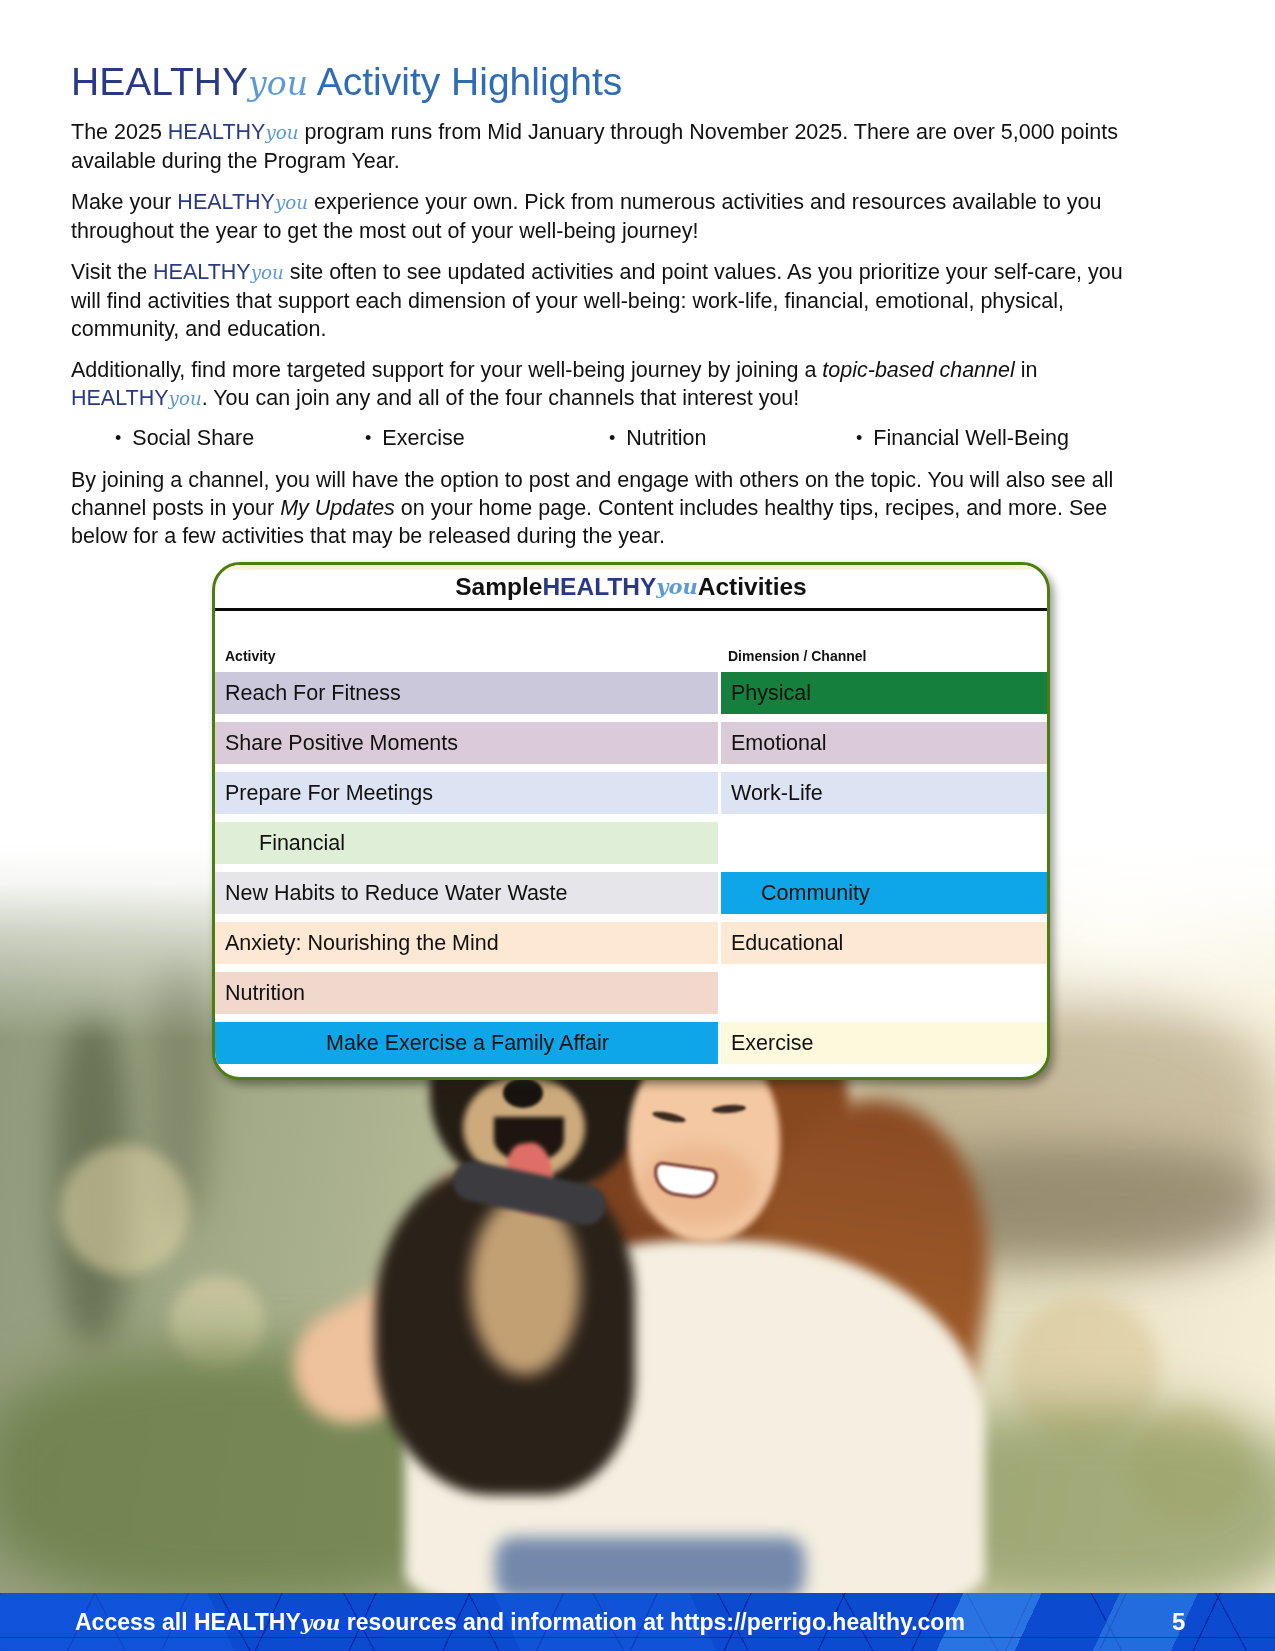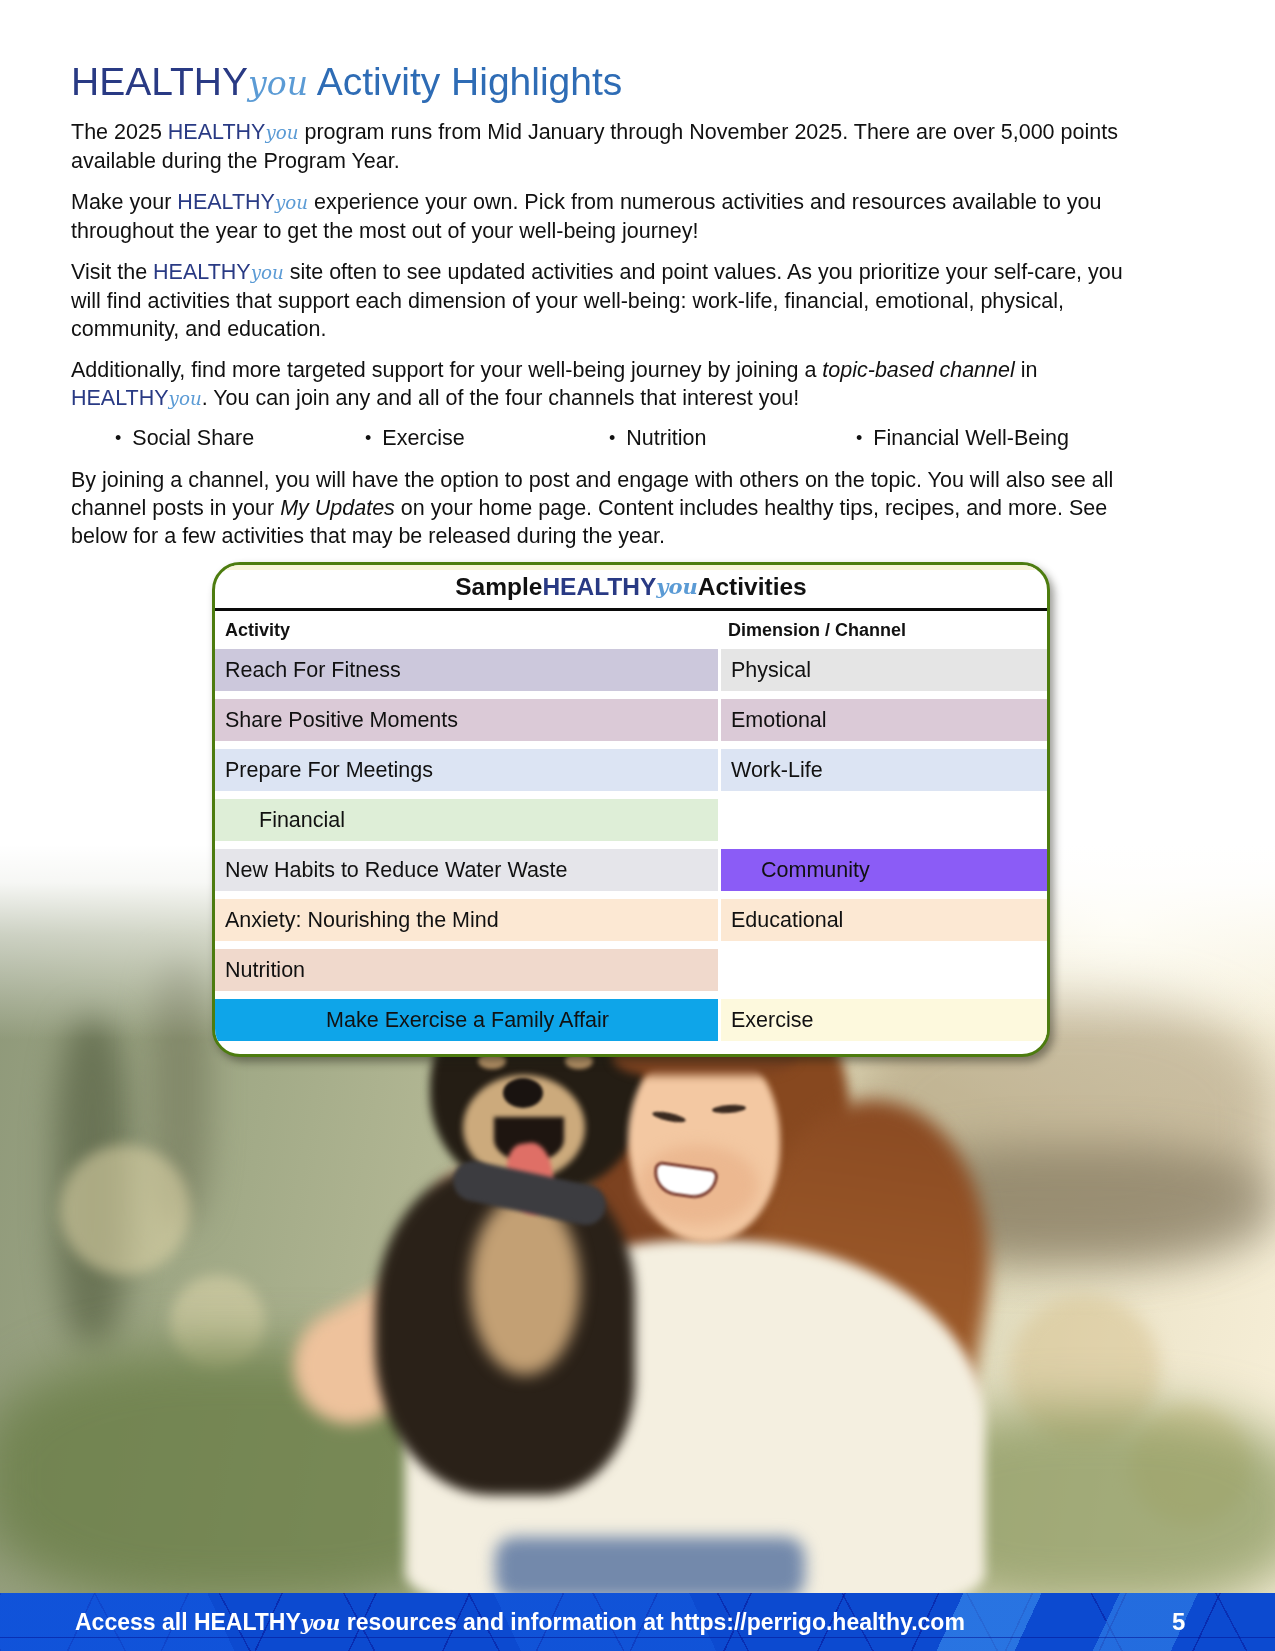--- a/index.html
+++ b/index.html
@@ -24,21 +24,21 @@
   
   .sample-table { position:absolute; left:212px; top:562px; width:838px; z-index:3;
                   background:#fff; border:3px solid #4d7c0f; border-radius:28px;
                   box-shadow:4px 5px 8px rgba(30,30,20,.45);
                   padding-bottom:13px; overflow:hidden; box-sizing:border-box; }
   .tbl-title { height:43px; display:flex; align-items:center; justify-content:center;
                font-size:24.5px; font-weight:700; border-bottom:3px solid #0a0a0a;
                box-shadow:inset 0 5px 0 #f8f4d8; }
   .tbl-title .you { font-size:21px; }
   .tbl-header { display:grid; grid-template-columns:503px 1fr; padding:9px 0 8px; }
-  .tbl-header .th { font-weight:700; font-size:18px; padding-left:10px; }
+  .tbl-header .th { font-weight:700; font-size:14px; padding-left:10px;margin-top:28px; }
   .tbl-body { display:flex; flex-direction:column; gap:8px; }
   .tr { display:grid; grid-template-columns:503px 1fr; gap:3px; }
   .td { font-size:21.5px; line-height:28px; padding:7px 8px 7px 10px; }
 
   
   .photo { position:absolute; left:0; top:845px; width:1275px; height:748px; overflow:hidden; z-index:1; }
   .photo div { position:absolute; }
   .ph-bg { left:0; top:0; right:0; bottom:0;
     background:
       radial-gradient(420px 300px at 88% 10%, rgba(255,252,236,.95), rgba(255,252,236,0) 70%),
@@ -166,36 +166,36 @@
         <span class="you">you</span>
         <span> Activities</span>
       </div>
     <div class="tbl-header">
       <div class="th">Activity</div>
       <div class="th">Dimension / Channel</div>
     </div>
     <div class="tbl-body">
         <div class="tr">
     <div class="td td-activity" style="background: rgb(204, 200, 220);">Reach For Fitness</div>
-    <div class="td td-channel" style="background: #e5e5e5;">Physical</div>
+    <div class="td td-channel" style="background: #15803d;">Physical</div>
   </div>
         <div class="tr">
     <div class="td td-activity" style="background: rgb(219, 202, 215);">Share Positive Moments</div>
     <div class="td td-channel" style="background: rgb(219, 202, 215);">Emotional</div>
   </div>
         <div class="tr">
     <div class="td td-activity" style="background: rgb(220, 228, 243);">Prepare For Meetings</div>
     <div class="td td-channel" style="background: rgb(220, 228, 243);">Work-Life</div>
   </div>
         <div class="tr">
     <div class="td td-channel" style="background: rgb(222, 238, 215); padding-left: 44px;">Financial</div>
   </div>
         <div class="tr">
     <div class="td td-activity" style="background: rgb(229, 229, 234);">New Habits to Reduce Water Waste</div>
-    <div class="td td-channel" style="background: #8b5cf6; padding-left: 40px;">Community</div>
+    <div class="td td-channel" style="background: #0ea5e9; padding-left: 40px;">Community</div>
   </div>
         <div class="tr">
     <div class="td td-activity" style="background: rgb(252, 232, 211);">Anxiety: Nourishing the Mind</div>
     <div class="td td-channel" style="background: rgb(252, 232, 211);">Educational</div>
   </div>
         <div class="tr">
     <div class="td td-channel" style="background: rgb(240, 217, 204);">Nutrition</div>
   </div>
         <div class="tr">
     <div class="td td-activity" style="background: #0ea5e9; text-align: center;">Make Exercise a Family Affair</div>

